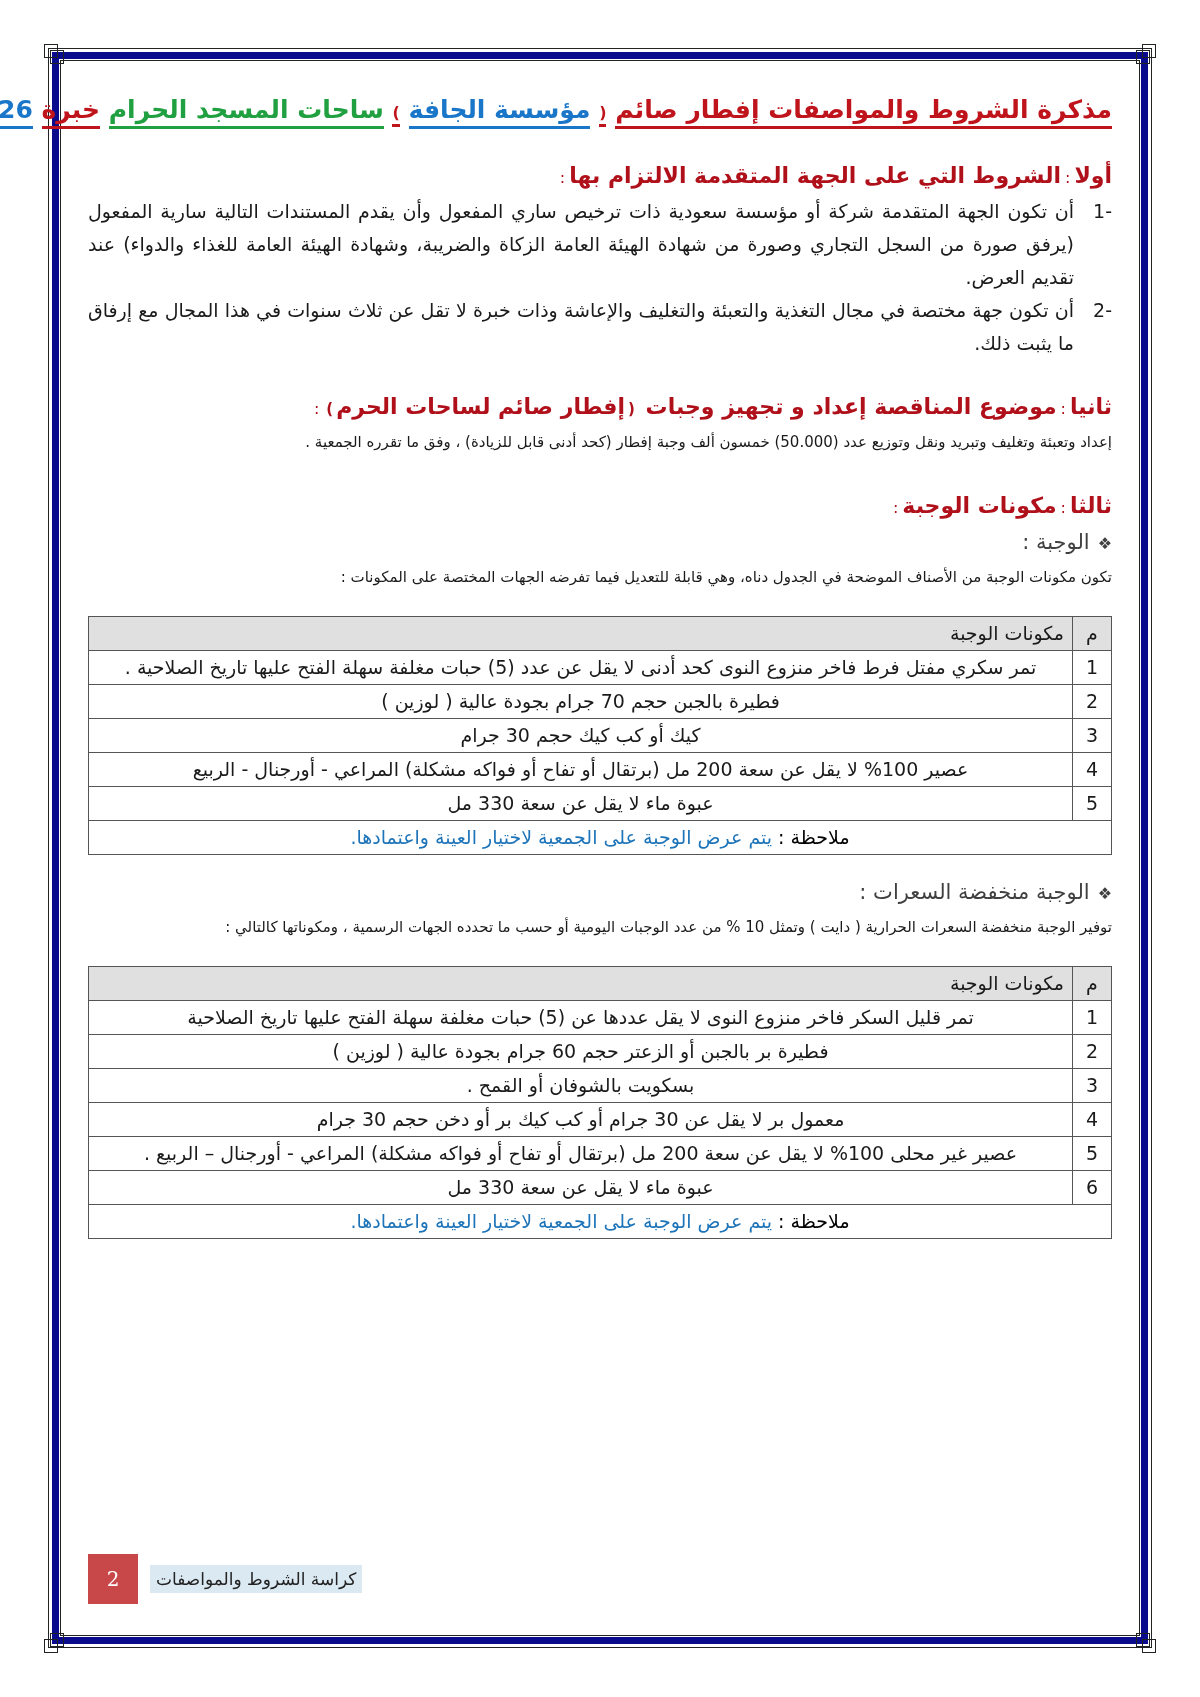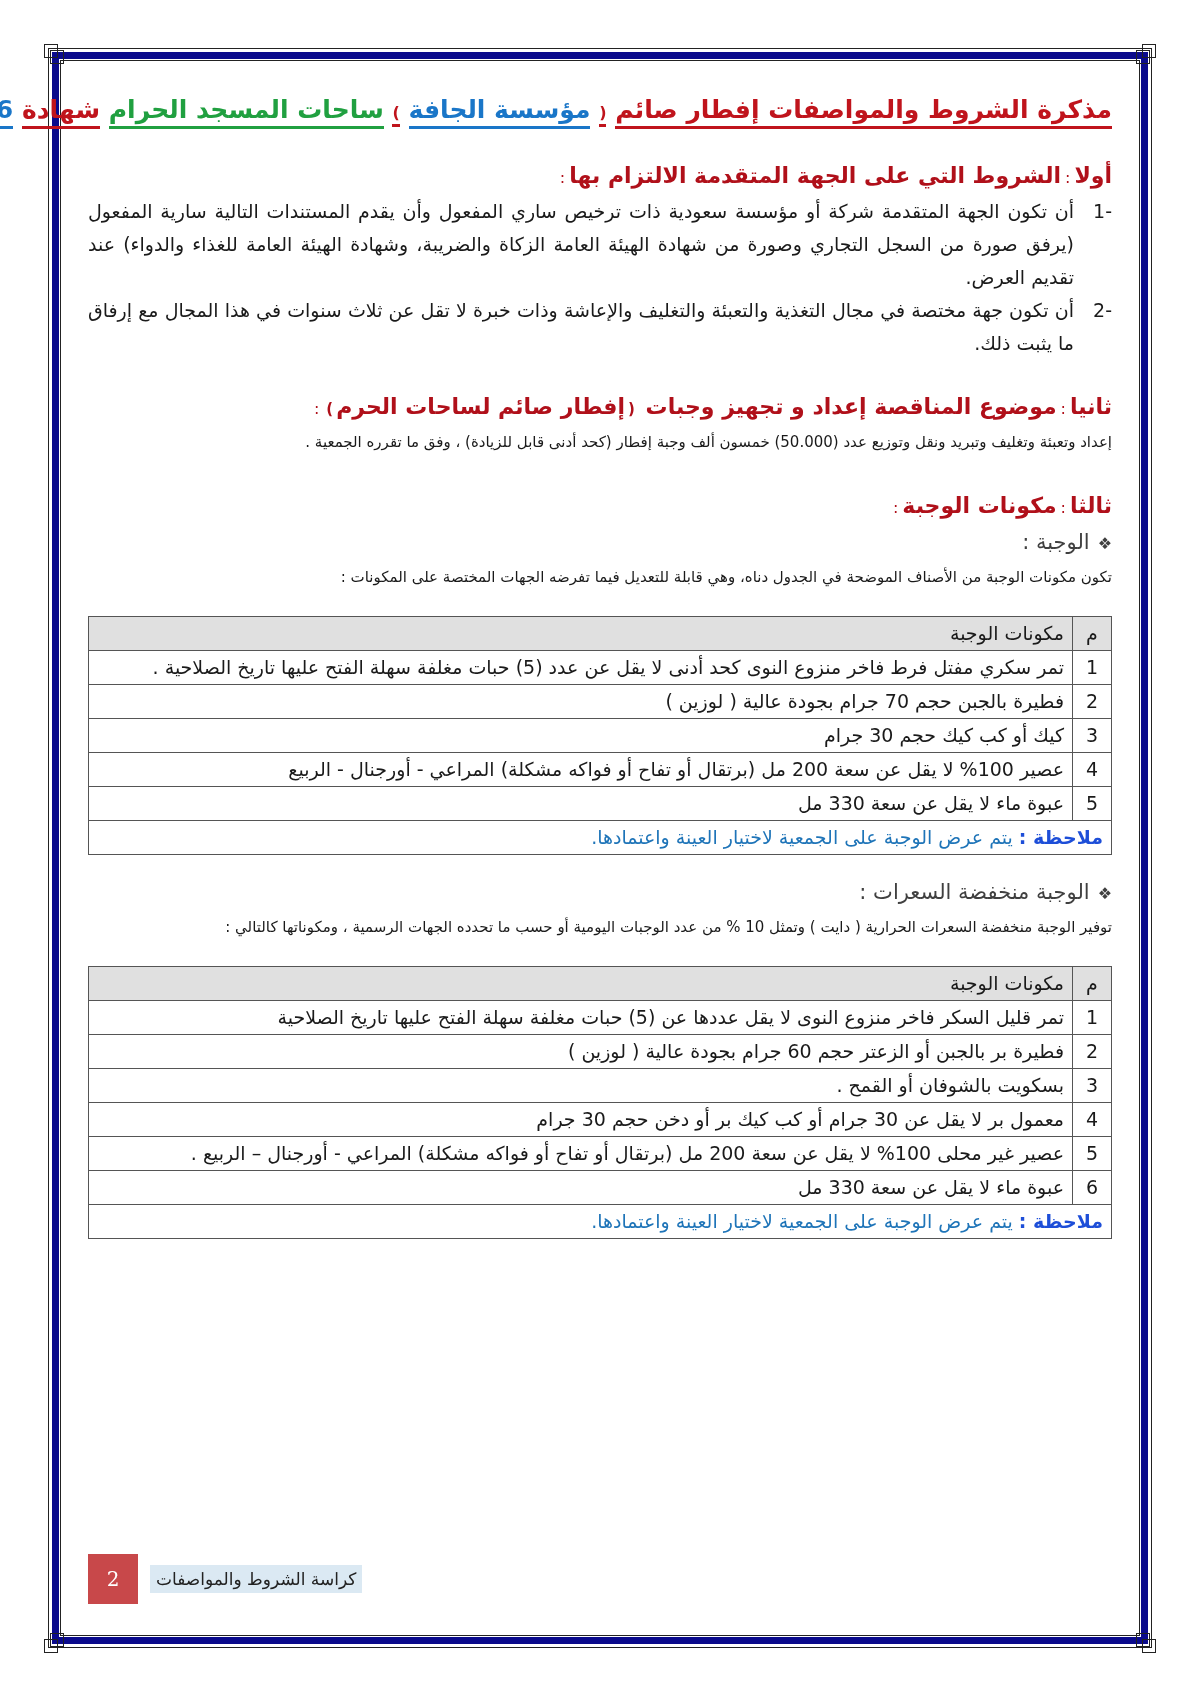--- a/index.html
+++ b/index.html
@@ -38,22 +38,22 @@
   ol.conds li .num { width:38px; flex:0 0 38px; }
   ol.conds li .txt { flex:1; text-align:justify; }
 
   .sub-head { font-size:21px; line-height:34px; color:#404040; margin:6px 0 0 0; }
   .sub-head .bullet { font-size:16px; padding-left:8px; }
 
   table.meal { width:100%; border-collapse:collapse; margin-top:22px; direction:rtl; }
   table.meal th, table.meal td { border:1.5px solid #555; font-size:19px; line-height:31px; padding:1px 8px; }
   table.meal th { background:#e0e0e0; font-weight:normal; }
   table.meal td.idx, table.meal th.idx { width:22px; text-align:center; }
-  table.meal td.txt { text-align:right; }
-  .note-label { color:#1d4ed8;font-weight:bold; }
+  table.meal td.txt { text-align:center; }
+  .note-label { color:#000000; }
   .note-text { color:#1e74b8; }
 
   .footer { position:absolute; left:88px; top:1556px; height:46px; display:flex; align-items:center; direction:ltr; }
   .page-num { width:50px; height:50px; background:#c8484a; color:#ffffff; font-family:"DejaVu Serif", serif;
               font-size:20px; display:flex; align-items:center; justify-content:center; }
   .footer-label { margin-left:12px; background:#dbe9f3; font-family:"DejaVu Serif", serif; font-size:17px;
                   padding:4px 6px; direction:rtl; color:#222; }
 </style>
 </head>
 <body>
@@ -71,21 +71,21 @@
 <div class="corner br2"></div>
 
 <div class="page">
 
   <h1 class="title">
     <span class="t-red">مذكرة الشروط والمواصفات إفطار صائم</span>
     <span class="t-paren">(</span>
     <span class="t-blue">مؤسسة الجافة</span>
     <span class="t-paren">)</span>
     <span class="t-green">ساحات المسجد الحرام</span>
-    <span class="t-red">شهادة</span>
+    <span class="t-red">خبرة</span>
     <span class="t-blue">2026 م</span>
   </h1>
 
   <h2 class="sec-head">
     <span class="label">أولا</span><span class="colon">:</span><span>الشروط التي على الجهة المتقدمة الالتزام بها</span><span class="colon">:</span>
   </h2>
   <ol class="conds">
     <li>
       <span class="num">-1</span>
       <span class="txt">أن تكون الجهة المتقدمة شركة أو مؤسسة سعودية ذات ترخيص ساري المفعول وأن يقدم المستندات التالية سارية المفعول (يرفق صورة من السجل التجاري وصورة من شهادة الهيئة العامة الزكاة والضريبة، وشهادة الهيئة العامة للغذاء والدواء) عند تقديم العرض.</span>

